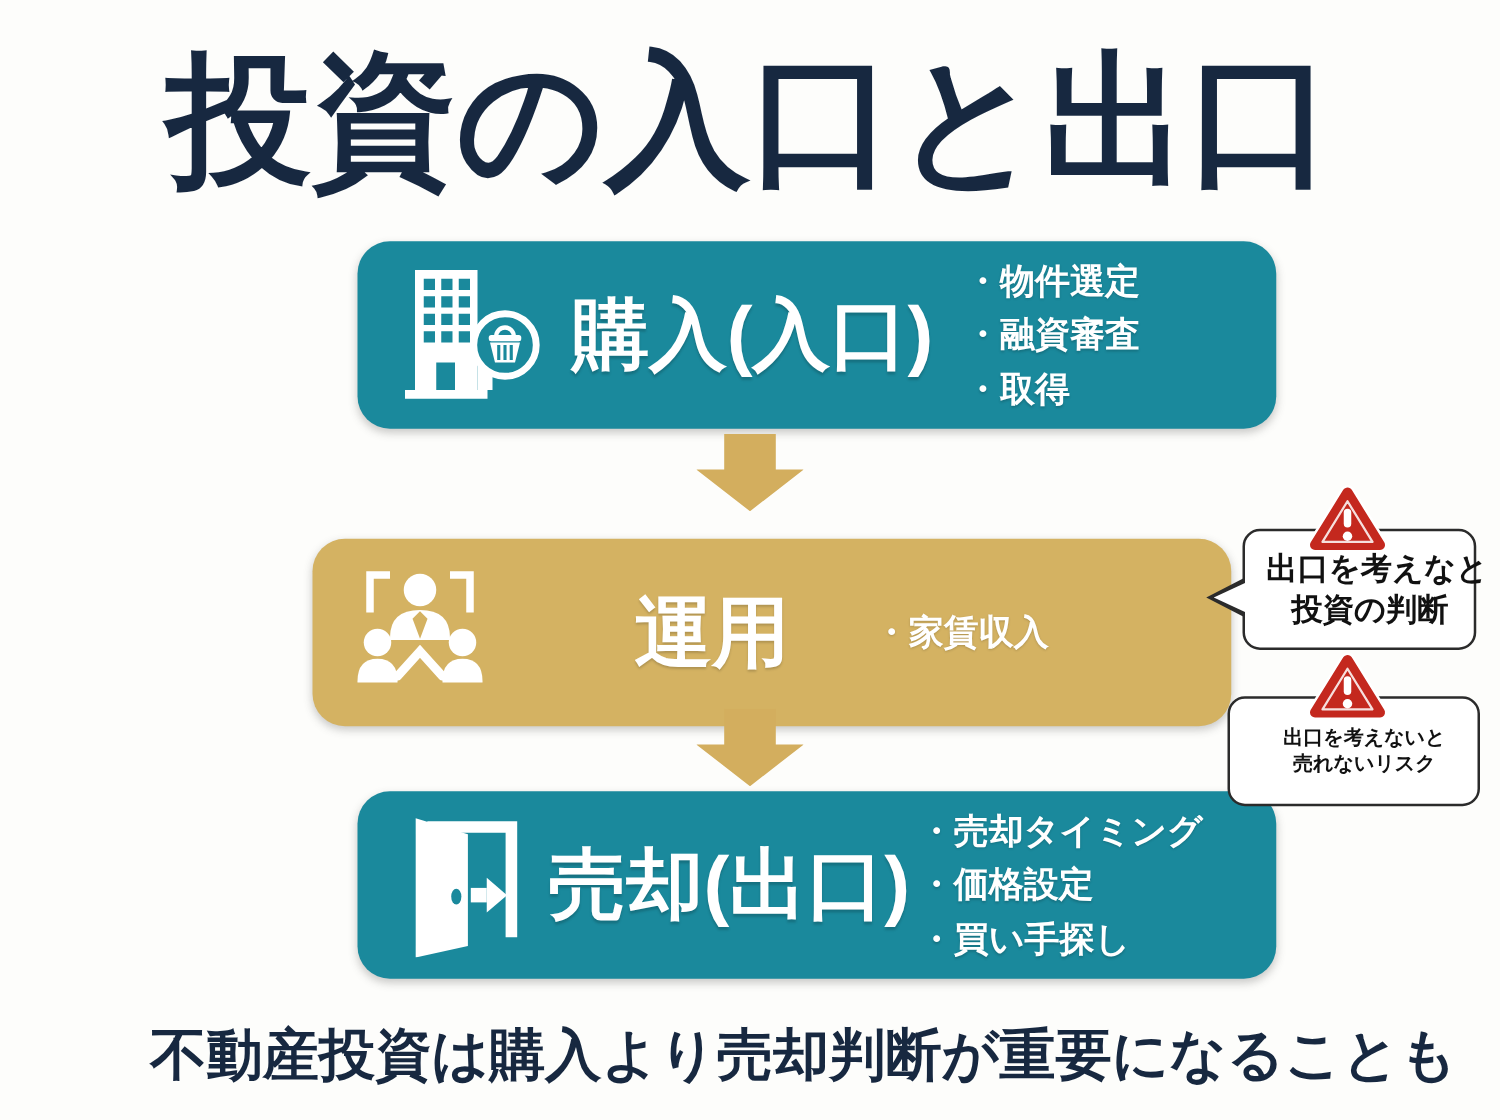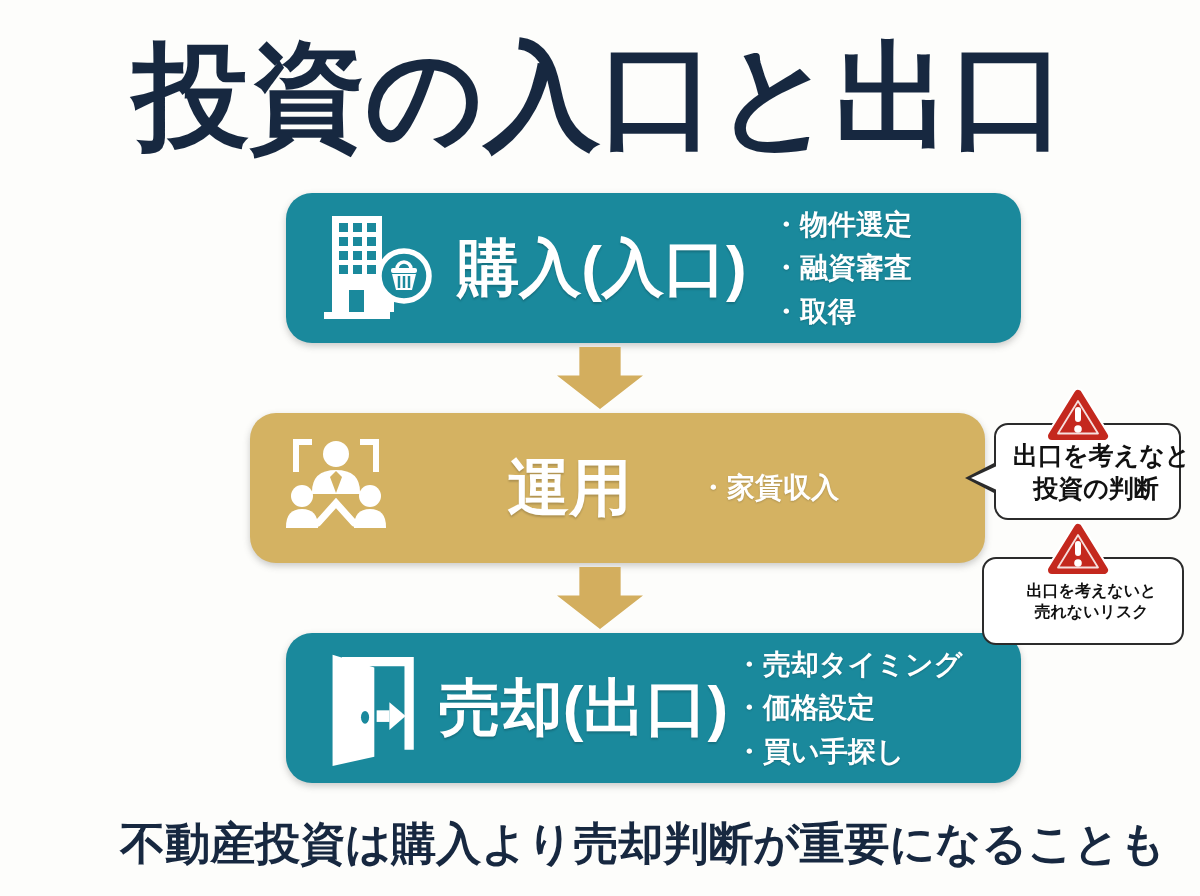--- a/index.html
+++ b/index.html
@@ -30,21 +30,21 @@
   
   .flow-box{
     position:absolute;left:250px;width:735px;height:150px;
     border-radius:26px;
     display:flex;align-items:center;
     box-shadow:0 3px 7px rgba(70,70,70,.28);
   }
   .flow-box.teal{background:#1a899c;margin-left:36px;}
   .flow-box.gold{background:#d4b262;}
   .box-1{top:193px;}
-  .box-2{top:413px;gap:11px;}
+  .box-2{top:431px;gap:11px;}
   .box-3{top:633px;}
 
   .box-icon{width:120px;height:116px;margin-left:26px;flex:none;}
   .box-icon svg{width:100%;height:100%;display:block;}
 
   .box-label{
     flex:1;text-align:center;
     font-size:62px;font-weight:900;color:#ffffff;
     white-space:nowrap;
     text-shadow:0 2px 2px rgba(0,0,0,.18);

